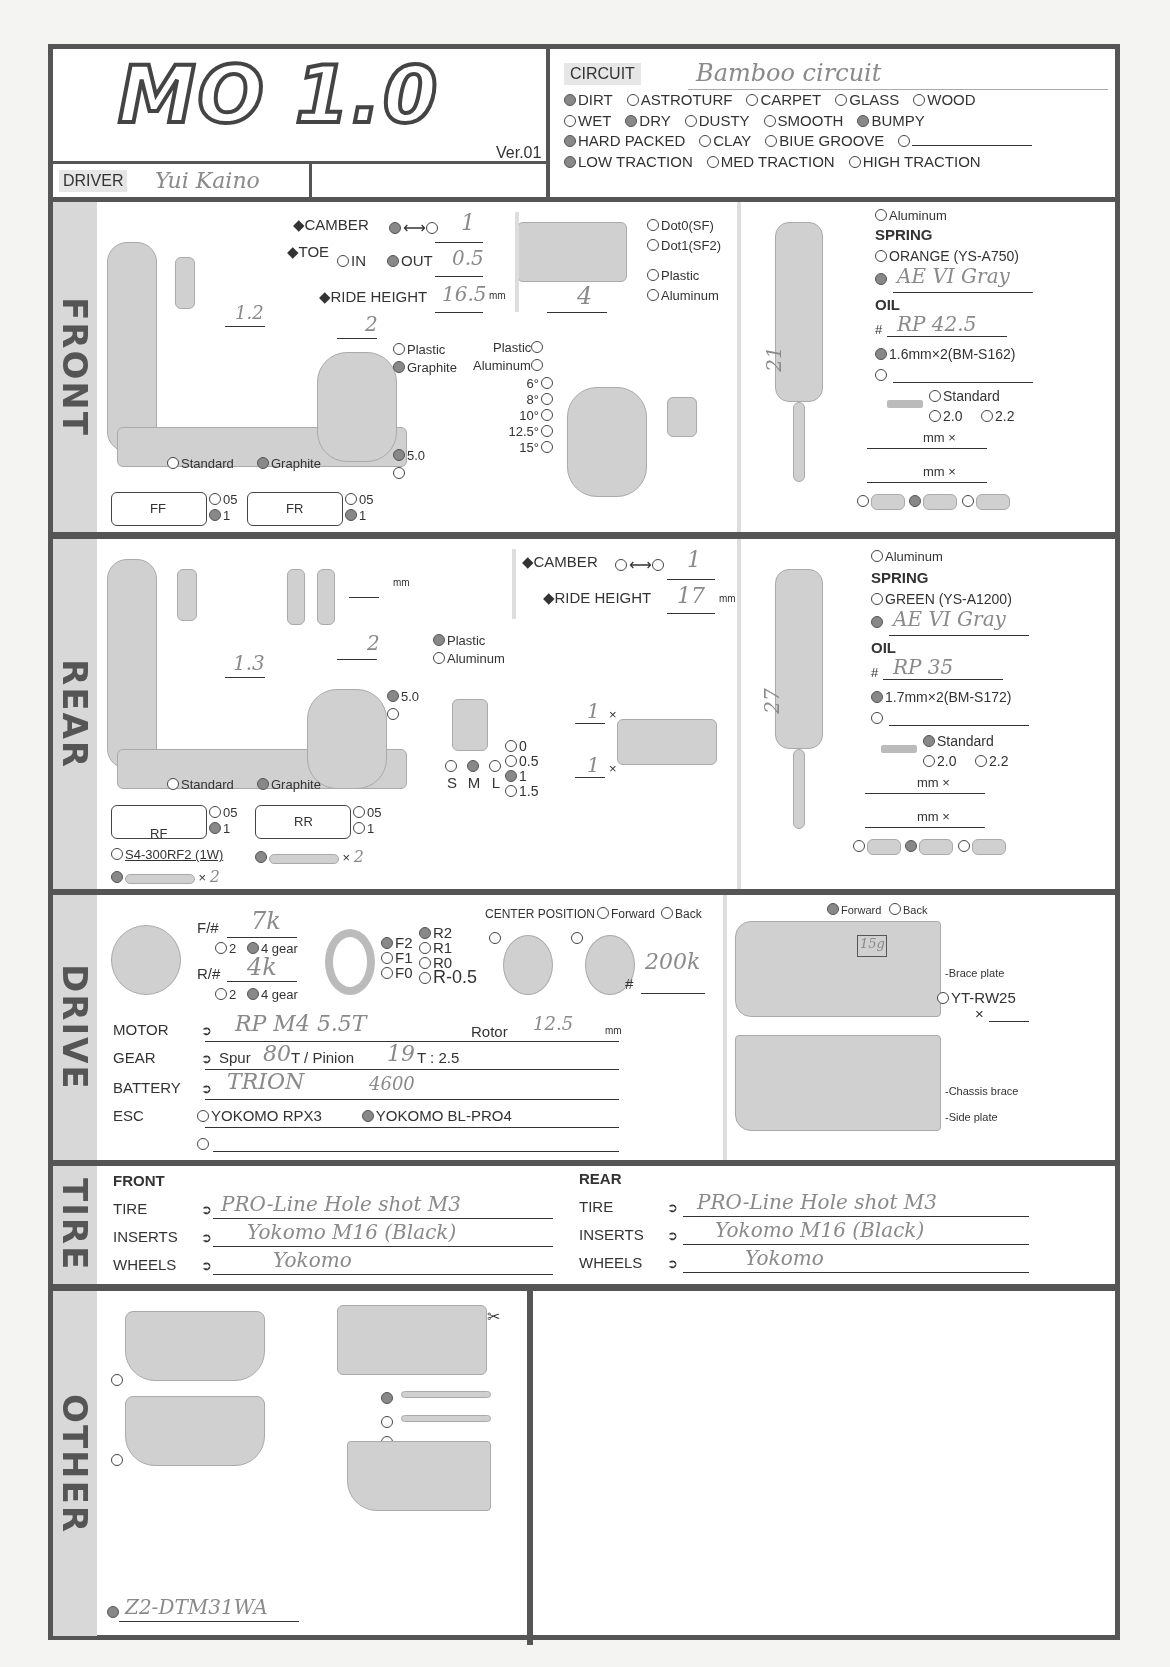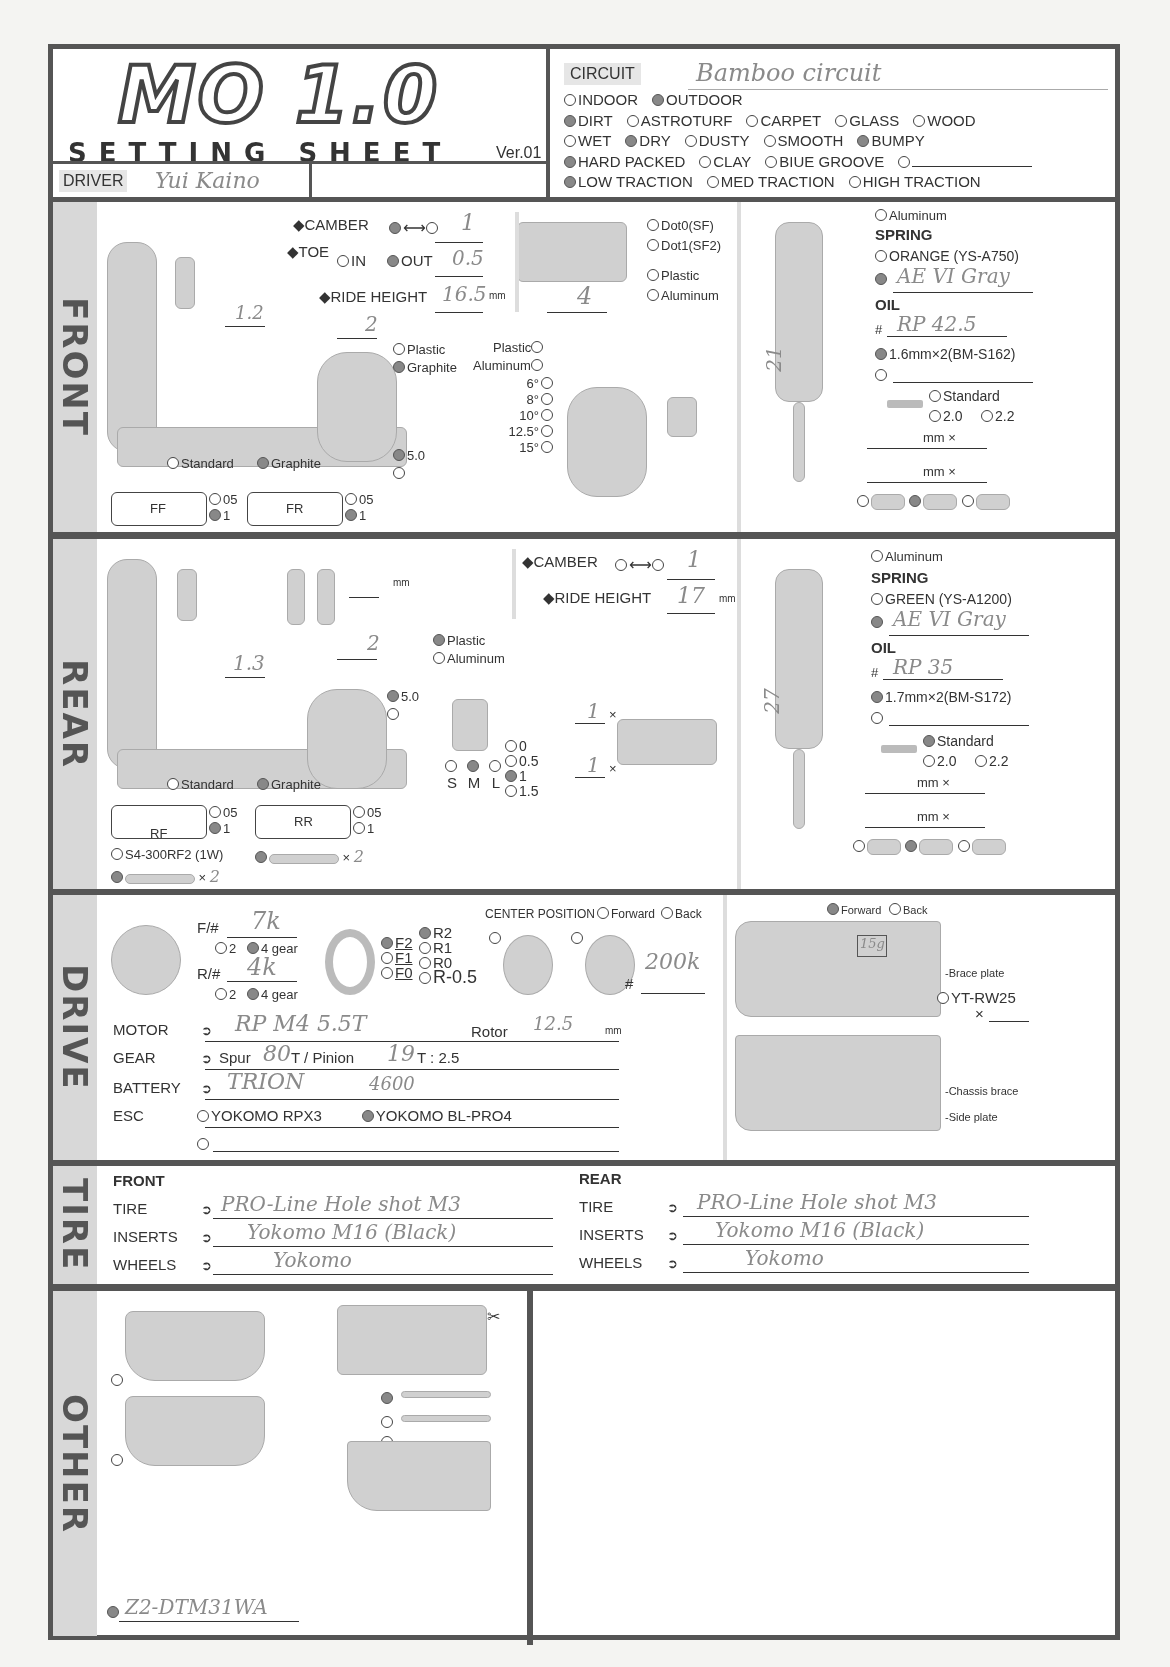--- a/index.html
+++ b/index.html
@@ -21,38 +21,36 @@
   .part { position: absolute; background: #d0d0d0; border: 1px solid #aaa; border-radius: 6px; }
   .divider-v { position: absolute; width: 4px; background: #ddd; }
 </style>
 </head>
 <body>
 
 <div class="sheet">
 
   <div class="abs" style="left:5px;top:5px;width:488px;height:108px;">
     <div class="abs" style="left:60px;top:-4px;font-size:78px;font-weight:bold;font-style:italic;color:#fff;-webkit-text-stroke:4px #444;letter-spacing:2px;font-family:'DejaVu Sans',sans-serif;">MO 1.0</div>
-    <div class="abs" style="left:10px;top:84px;font-size:26px;font-weight:bold;letter-spacing:12px;color:#333;font-family:'DejaVu Sans',sans-serif;">SETTING SHEET</div>
     <div class="abs" style="left:438px;top:90px;font-size:16px;">Ver.01</div>
   </div>
   <div class="abs" style="left:0;top:112px;width:496px;height:3px;background:#555;"></div>
   <div class="abs" style="left:493px;top:0;width:4px;height:150px;background:#555;"></div>
   <div class="abs" style="left:256px;top:113px;width:3px;height:37px;background:#555;"></div>
 
   <div class="abs" style="left:0;top:115px;width:256px;height:34px;">
     <span class="abs grey lbl" style="left:6px;top:6px;padding:2px 4px;">DRIVER</span>
     <span class="abs hand" style="left:102px;top:4px;font-size:22px;">Yui Kaino</span>
   </div>
 
   <div class="abs" style="left:505px;top:4px;width:560px;height:144px;">
     <span class="abs grey t" style="left:6px;top:10px;padding:2px 6px;font-size:16px;">CIRCUIT</span>
     <span class="abs hand" style="left:138px;top:6px;font-size:24px;">Bamboo circuit</span>
     <div class="hline" style="left:130px;top:36px;width:420px;border-color:#aaa;"></div>
     <div class="abs" id="circuit-rows" style="left:6px;top:38px;">
-        <div style="height: 20.5px;"><span style="margin-right: 14px; font-size: 15px; white-space: nowrap;"><span class="radio"></span><span>INDOOR</span></span><span style="margin-right: 14px; font-size: 15px; white-space: nowrap;"><span class="radio on"></span><span>OUTDOOR</span></span></div>
         <div style="height: 20.5px;"><span style="margin-right: 14px; font-size: 15px; white-space: nowrap;"><span class="radio on"></span><span>DIRT</span></span><span style="margin-right: 14px; font-size: 15px; white-space: nowrap;"><span class="radio"></span><span>ASTROTURF</span></span><span style="margin-right: 14px; font-size: 15px; white-space: nowrap;"><span class="radio"></span><span>CARPET</span></span><span style="margin-right: 14px; font-size: 15px; white-space: nowrap;"><span class="radio"></span><span>GLASS</span></span><span style="margin-right: 14px; font-size: 15px; white-space: nowrap;"><span class="radio"></span><span>WOOD</span></span></div>
         <div style="height: 20.5px;"><span style="margin-right: 14px; font-size: 15px; white-space: nowrap;"><span class="radio"></span><span>WET</span></span><span style="margin-right: 14px; font-size: 15px; white-space: nowrap;"><span class="radio on"></span><span>DRY</span></span><span style="margin-right: 14px; font-size: 15px; white-space: nowrap;"><span class="radio"></span><span>DUSTY</span></span><span style="margin-right: 14px; font-size: 15px; white-space: nowrap;"><span class="radio"></span><span>SMOOTH</span></span><span style="margin-right: 14px; font-size: 15px; white-space: nowrap;"><span class="radio on"></span><span>BUMPY</span></span></div>
         <div style="height: 20.5px;"><span style="margin-right: 14px; font-size: 15px; white-space: nowrap;"><span class="radio on"></span><span>HARD PACKED</span></span><span style="margin-right: 14px; font-size: 15px; white-space: nowrap;"><span class="radio"></span><span>CLAY</span></span><span style="margin-right: 14px; font-size: 15px; white-space: nowrap;"><span class="radio"></span><span>BIUE GROOVE</span></span><span style="margin-right: 14px; font-size: 15px; white-space: nowrap;"><span class="radio"></span><span></span><span style="display: inline-block; width: 120px; border-bottom: 1.5px solid rgb(51, 51, 51);"></span></span></div>
         <div style="height: 20.5px;"><span style="margin-right: 14px; font-size: 15px; white-space: nowrap;"><span class="radio on"></span><span>LOW TRACTION</span></span><span style="margin-right: 14px; font-size: 15px; white-space: nowrap;"><span class="radio"></span><span>MED TRACTION</span></span><span style="margin-right: 14px; font-size: 15px; white-space: nowrap;"><span class="radio"></span><span>HIGH TRACTION</span></span></div>
       </div>
   </div>
 
   <div class="vlabel" style="top:153px;height:330px;">
       <span>FRONT</span>
     </div>
@@ -228,21 +226,21 @@
       <span class="abs ts" style="left:38px;top:4px;margin-top:16px;">RF</span>
     </div>
     <span class="abs ts" style="left:112px;top:266px;"><span class="radio"></span><span>05</span></span>
     <span class="abs ts" style="left:112px;top:282px;"><span class="radio on"></span><span>1</span></span>
     <div class="abs" style="left:158px;top:266px;width:96px;height:34px;border:1.5px solid #444;border-radius:6px;">
       <span class="abs ts" style="left:38px;top:8px;">RR</span>
     </div>
     <span class="abs ts" style="left:256px;top:266px;"><span class="radio"></span><span>05</span></span>
     <span class="abs ts" style="left:256px;top:282px;"><span class="radio"></span><span>1</span></span>
 
-    <span class="abs ts" style="left:14px;top:308px;"><span class="radio"></span><span>S4-300RF2 (1W)</span></span>
+    <span class="abs ts" style="left:14px;top:308px;text-decoration:underline;"><span class="radio"></span><span>S4-300RF2 (1W)</span></span>
     <span class="abs ts" style="left:158px;top:308px;"><span class="radio on"></span><span class="part" style="position:relative;display:inline-block;width:70px;height:10px;vertical-align:middle;"></span> × <span class="hand" style="font-size:16px;">2</span></span>
     <span class="abs ts" style="left:14px;top:328px;"><span class="radio on"></span><span class="part" style="position:relative;display:inline-block;width:70px;height:10px;vertical-align:middle;"></span> × <span class="hand" style="font-size:16px;">2</span></span>
 
     <div class="divider-v" style="left:640px;top:0;height:350px;"></div>
     <div class="part" style="left:678px;top:30px;width:48px;height:180px;border-radius:14px;"></div>
     <div class="part" style="left:696px;top:210px;width:12px;height:80px;"></div>
     <span class="abs hand" style="left:662px;top:150px;font-size:20px;transform:rotate(-90deg);">27</span>
     <span class="abs ts" style="left:774px;top:10px;"><span class="radio"></span><span>Aluminum</span></span>
     <span class="abs t bold" style="left:774px;top:30px;">SPRING</span>
     <span class="abs ts" style="left:774px;top:52px;font-size:14px;"><span class="radio"></span><span>GREEN (YS-A1200)</span></span>
@@ -278,21 +276,21 @@
     <div class="hline" style="left:130px;top:42px;width:70px;"></div>
     <span class="abs ts" style="left:118px;top:46px;"><span class="radio"></span><span>2</span></span>
     <span class="abs ts" style="left:150px;top:46px;"><span class="radio on"></span><span>4 gear</span></span>
     <span class="abs t" style="left:100px;top:70px;">R/#</span>
     <span class="abs hand" style="left:150px;top:58px;font-size:24px;">4k</span>
     <div class="hline" style="left:130px;top:86px;width:70px;"></div>
     <span class="abs ts" style="left:118px;top:92px;"><span class="radio"></span><span>2</span></span>
     <span class="abs ts" style="left:150px;top:92px;"><span class="radio on"></span><span>4 gear</span></span>
 
     <div class="abs" style="left:228px;top:34px;width:50px;height:66px;border:8px solid #bbb;border-radius:50%;"></div>
-    <div class="abs" id="cup-f" style="left:284px;top:40px;text-decoration:underline;">
+    <div class="abs" id="cup-f" style="left:284px;top:40px;">
         <span style="margin-right: 14px; font-size: 15px; white-space: nowrap; display: block; line-height: 15px;"><span class="radio on"></span><span>F2</span></span>
         <span style="margin-right: 14px; font-size: 15px; white-space: nowrap; display: block; line-height: 15px;"><span class="radio"></span><span>F1</span></span>
         <span style="margin-right: 14px; font-size: 15px; white-space: nowrap; display: block; line-height: 15px;"><span class="radio"></span><span>F0</span></span>
       </div>
     <div class="abs" id="cup-r" style="left:322px;top:30px;">
         <span style="margin-right: 14px; font-size: 15px; white-space: nowrap; display: block; line-height: 15px;"><span class="radio on"></span><span>R2</span></span>
         <span style="margin-right: 14px; font-size: 15px; white-space: nowrap; display: block; line-height: 15px;"><span class="radio"></span><span>R1</span></span>
         <span style="margin-right: 14px; font-size: 15px; white-space: nowrap; display: block; line-height: 15px;"><span class="radio"></span><span>R0</span></span>
         <span style="margin-right: 14px; font-size: 18px; white-space: nowrap; display: block; line-height: 15px;"><span class="radio"></span><span>R-0.5</span></span>
       </div>

